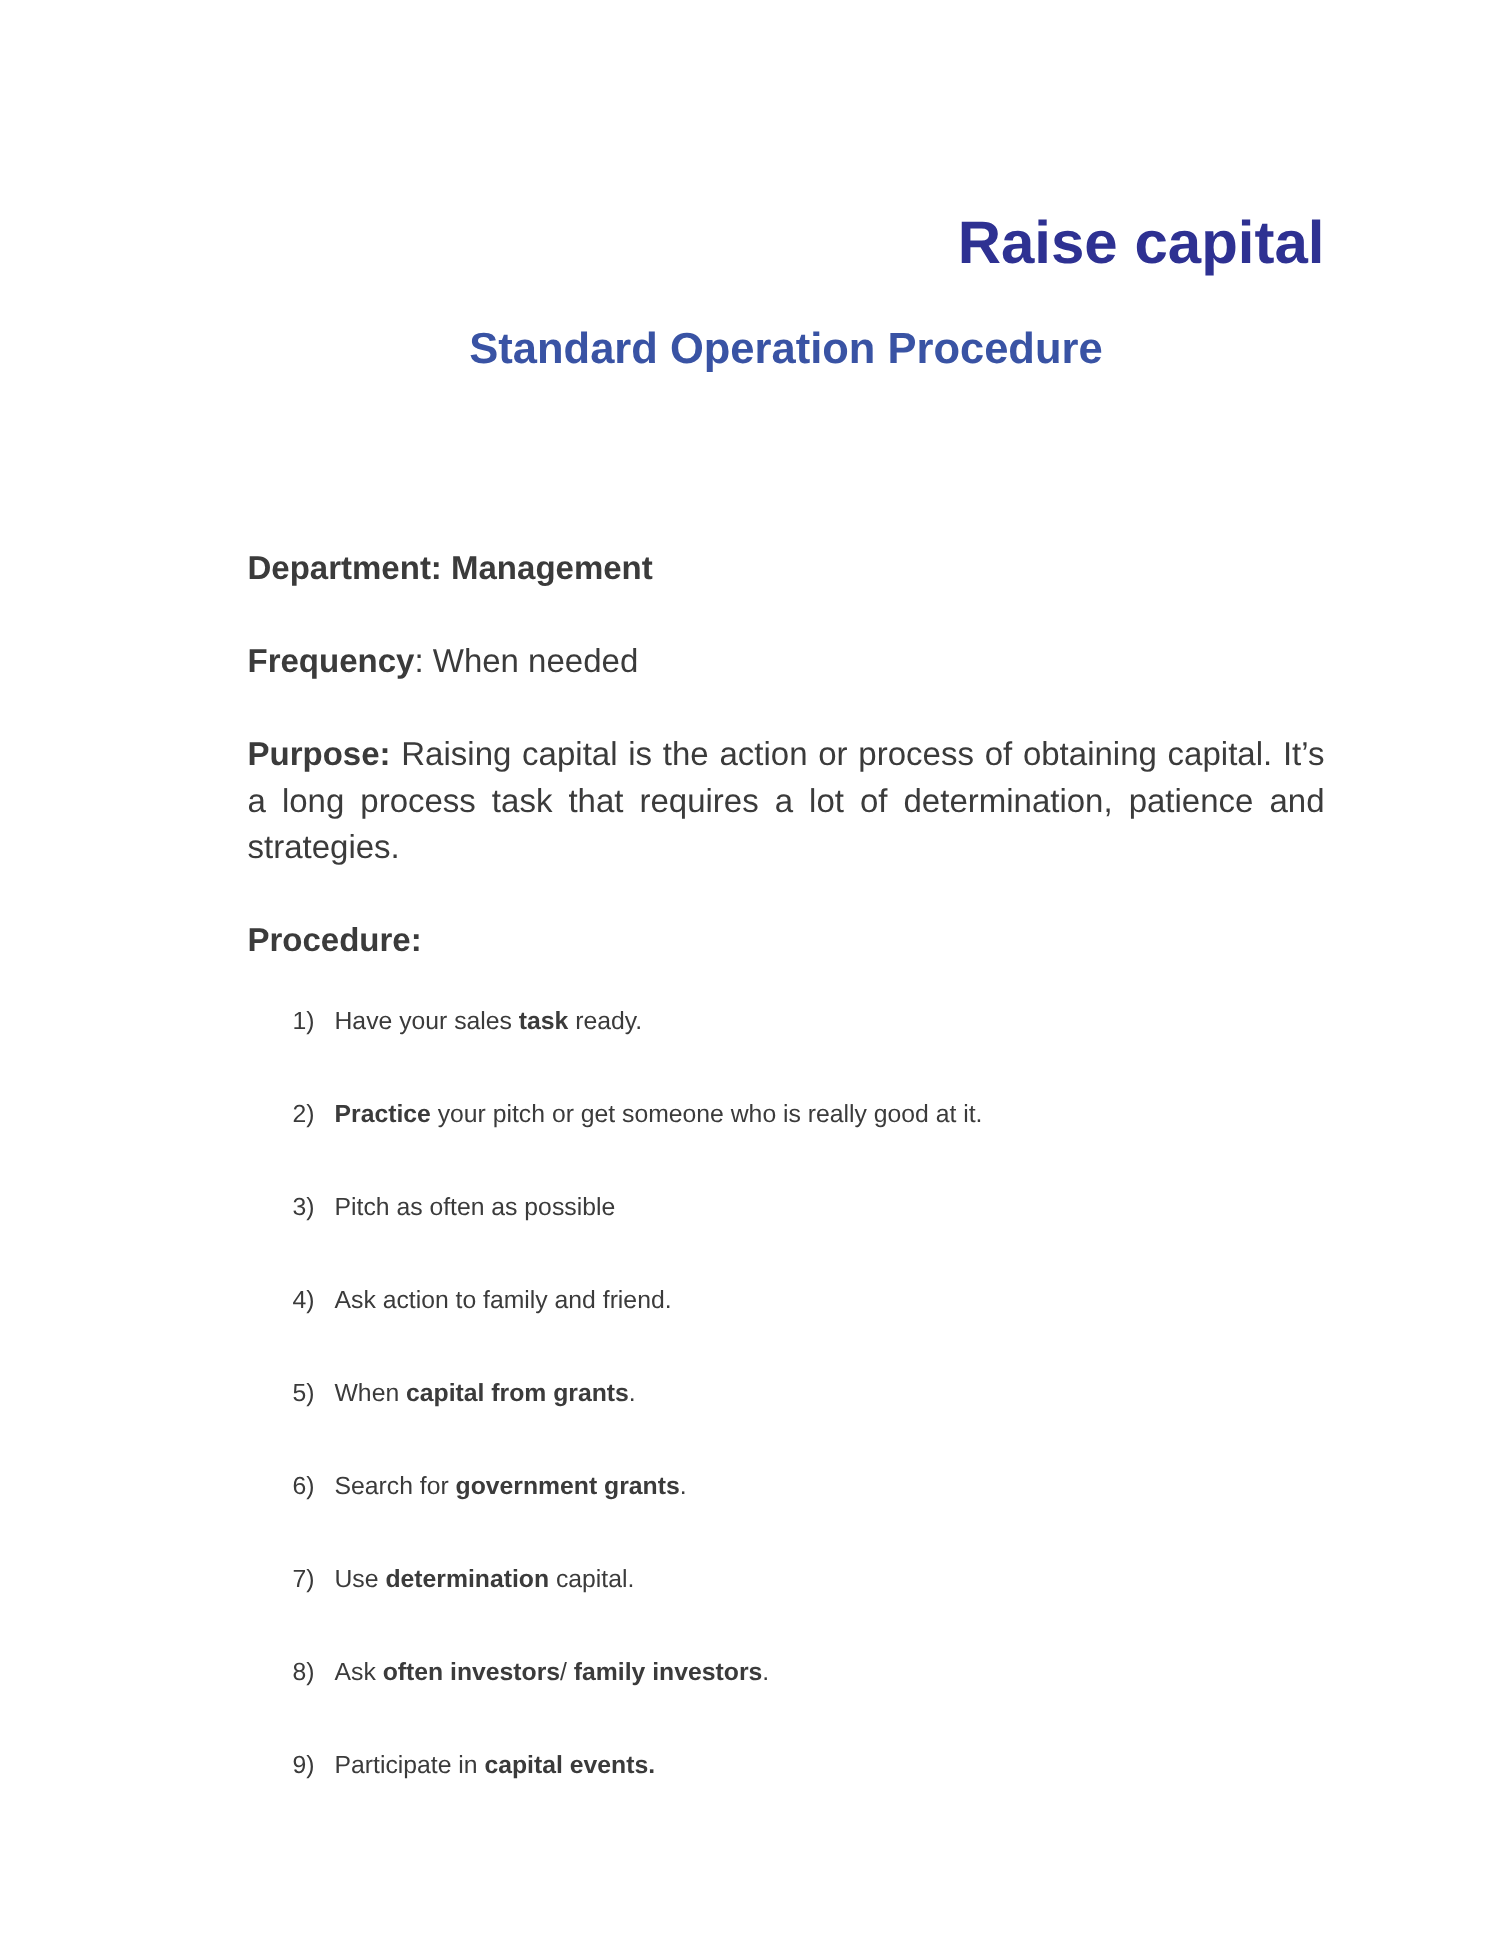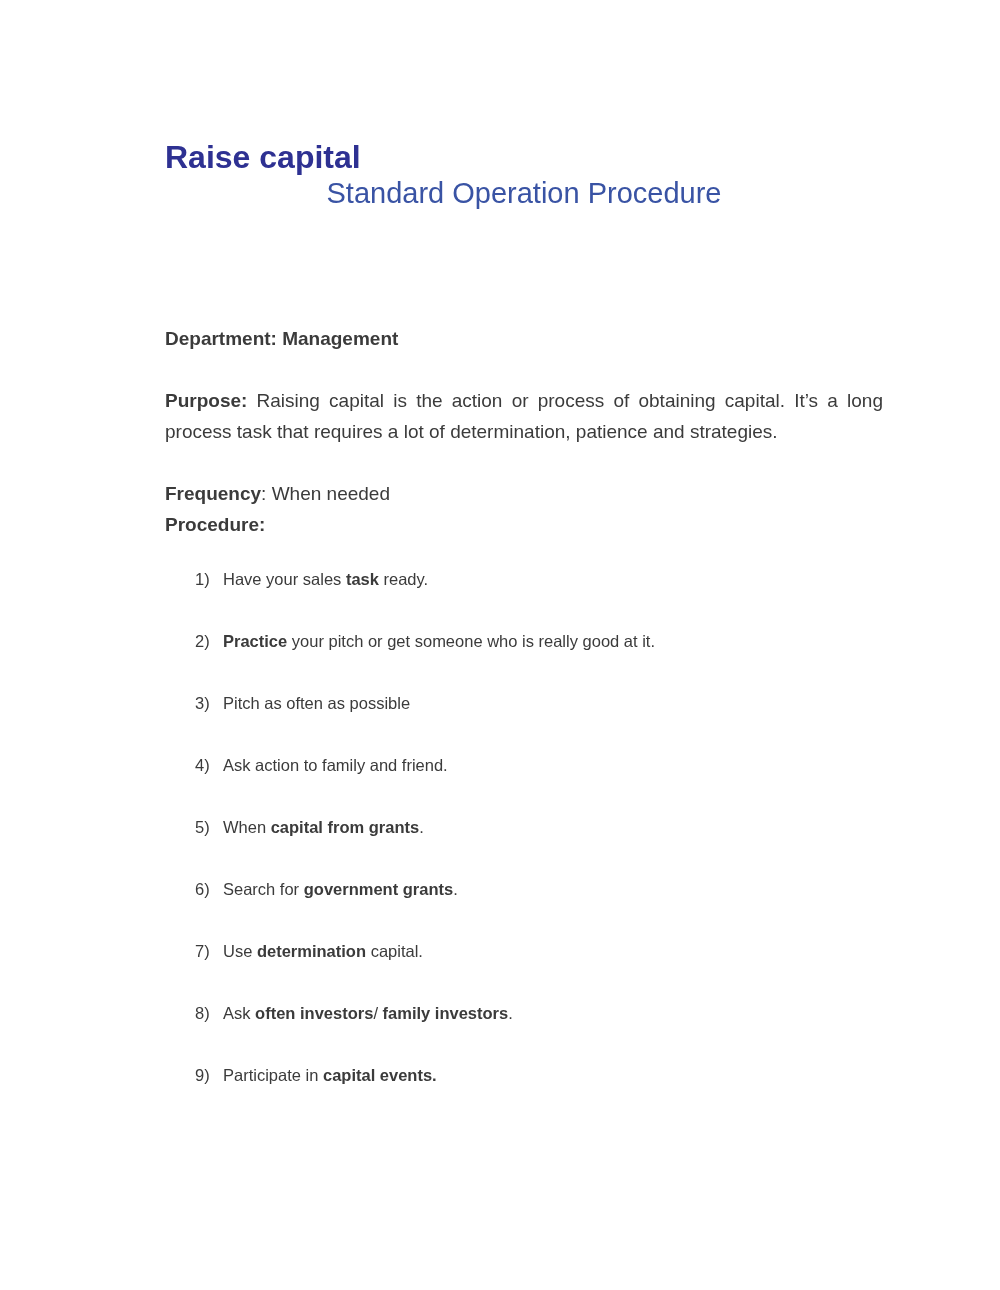--- a/index.html
+++ b/index.html
@@ -10,38 +10,39 @@
     font-family: "Liberation Sans", sans-serif;
     color: var(--color-body, #3b3b3b);
     overflow: hidden;
   }
   .page {
     width: 100%;
     height: 100%;
     padding: 138px 117px 0 165px;
   }
   .title {
-    text-align: left;
-    font-size: 32px;
+    text-align: right;
+    font-size: 40px;
     line-height: 1.2;
     font-weight: 700;
     color: var(--color-title, #2e3192);
   }
   .subtitle {
     text-align: center;
     font-size: 29px;
     line-height: 1.2;
-    font-weight: 400;
+    font-weight: 700;
     color: var(--color-subtitle, #3953a4);
+    margin-top: 30px;
   }
-  .body-text { font-size: 19px; line-height: 31px; }
+  .body-text { font-size: 22px; line-height: 31px; }
   .department { margin-top: 112px; font-weight: 700; }
   .purpose { margin-top: 31px; text-align: justify; }
   .frequency { margin-top: 31px; }
-  .procedure-heading { font-weight: 700; }
+  .procedure-heading { margin-top: 31px; font-weight: 700; }
   .procedure-list { margin-top: 30px; }
   .procedure-item {
     display: flex;
     font-size: 16.5px;
     line-height: 19px;
     margin-bottom: 43px;
   }
   .item-number { width: 28px; margin-left: 30px; flex: none; }
   b { font-weight: 700; }
 </style>
@@ -49,23 +50,23 @@
 <body>
 
 <div class="page">
 
   <h1 class="title">Raise capital</h1>
 
   <h2 class="subtitle">Standard Operation Procedure</h2>
 
   <p class="body-text department"><b>Department: Management</b></p>
 
+  <p class="body-text frequency"><b>Frequency</b><span>: When needed</span></p>
+
   <p class="body-text purpose"><b>Purpose:</b><span> Raising capital is the action or process of obtaining capital. It’s a long process task that requires a lot of determination, patience and strategies.</span></p>
-
-  <p class="body-text frequency"><b>Frequency</b><span>: When needed</span></p>
 
   <p class="body-text procedure-heading"><b>Procedure:</b></p>
 
   <div class="procedure-list" id="procedure-list">
       <div class="procedure-item">
         <span class="item-number">1)</span>
         <span class="item-text"><span>Have your sales </span><b>task</b><span> ready.</span></span>
       </div>
       <div class="procedure-item">
         <span class="item-number">2)</span>

